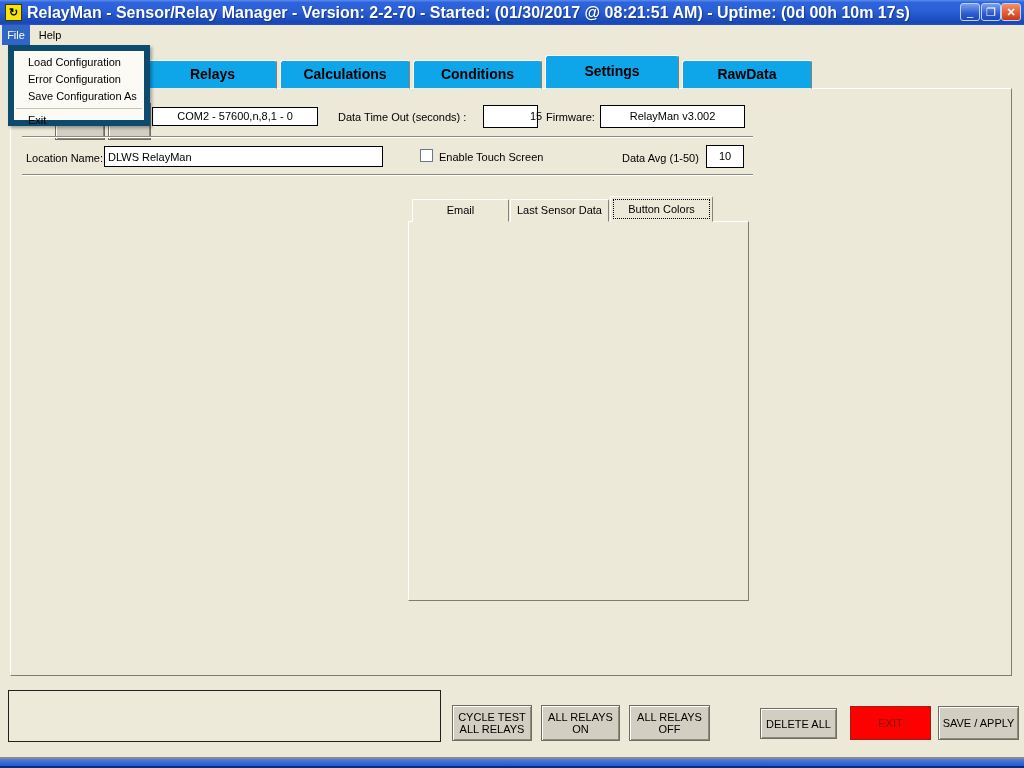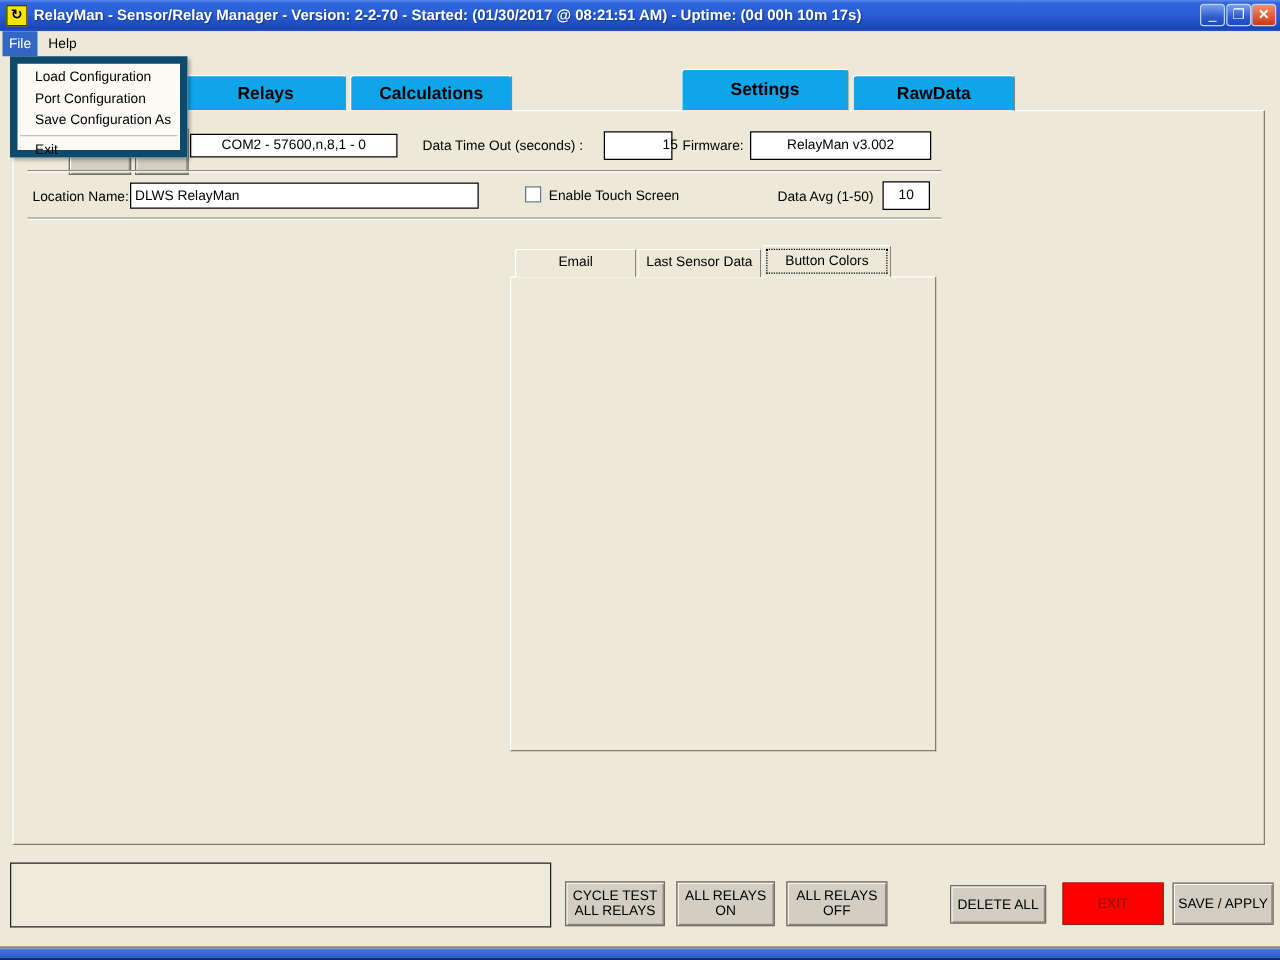--- a/index.html
+++ b/index.html
@@ -6,21 +6,21 @@
   html,body { width:1024px; height:768px; }
   body { font-family:"Liberation Sans", sans-serif; font-size:11px; color:#000; }
   #screen { position:relative; width:1024px; height:768px; background:#ECE9D8; overflow:hidden; }
   .abs { position:absolute; }
 
   
   #titlebar { left:0; top:0; width:1024px; height:25px;
     background:linear-gradient(180deg,#5A8BEE 0%,#2E64DC 10%,#2A5FD6 45%,#1A46B4 92%,#2656C8 100%); }
   #title-icon { left:5px; top:4px; width:17px; height:17px; background:#F6E40A; border:1px solid #3a3a00;
     color:#000; font-size:11px; line-height:15px; text-align:center; font-weight:bold; }
-  #title-text { left:27px; top:0; height:25px; line-height:25px; color:#FFF; font-weight:bold; font-size:12px;
+  #title-text { left:27px; top:0; height:25px; line-height:25px; color:#FFF; font-weight:bold; font-size:16px;
     text-shadow:1px 1px 1px #163B8F; white-space:nowrap; }
   .winbtn { top:3px; width:20px; height:18px; border:1px solid #BDD4F5; border-radius:3px;
     color:#FFF; font-size:11px; line-height:16px; text-align:center; }
   .winbtn.blue { background:linear-gradient(180deg,#7AA0EE,#2E5BD0 60%,#1E48B8); }
   #btn-close { background:linear-gradient(180deg,#F0926F,#E4572F 60%,#C23A18); font-weight:bold; }
 
   
   #menubar { left:0; top:25px; width:1024px; height:20px; background:#ECE9D8; }
   .menu-item { top:0; height:20px; line-height:20px; text-align:center; }
   #menu-file { left:2px; width:28px; background:#3166C5; color:#FFF; }
@@ -88,28 +88,29 @@
     <div class="abs winbtn" id="btn-close" style="left:1001px;">✕</div>
   </div>
 
   <div class="abs" id="menubar">
     <div class="abs menu-item" id="menu-file">File</div>
     <div class="abs menu-item" id="menu-help">Help</div>
   </div>
 
   <div class="abs" id="file-menu">
     <div class="dd-item">Load Configuration</div>
-    <div class="dd-item">Port Configuration</div>
+    <div class="dd-item">Error Configuration</div>
     <div class="dd-item">Save Configuration As</div>
     <div class="dd-sep"></div>
     <div class="dd-item" id="dd-exit">Exit</div>
   </div>
 
   <div class="abs tab" style="left:148px;width:129px;">Relays</div>
   <div class="abs tab" style="left:280px;width:130px;">Calculations</div>
+  <div class="abs tab" style="left:413px;width:129px;">Conditions</div>
   <div class="abs tab active" style="left:545px;width:134px;">Settings</div>
   <div class="abs tab" style="left:682px;width:130px;">RawData</div>
 
   <div class="abs" id="tabpage"></div>
 
   <div class="abs btn" style="left:55px;top:103px;width:50px;height:37px;z-index:5;"></div>
   <div class="abs btn" style="left:108px;top:103px;width:43px;height:37px;z-index:5;"></div>
 
   <div class="abs tbox" style="left:152px;top:107px;width:166px;height:19px;z-index:6;">COM2 - 57600,n,8,1 -  0</div>
   <div class="abs lbl" style="left:338px;top:111px;z-index:6;">Data Time Out (seconds) :</div>

